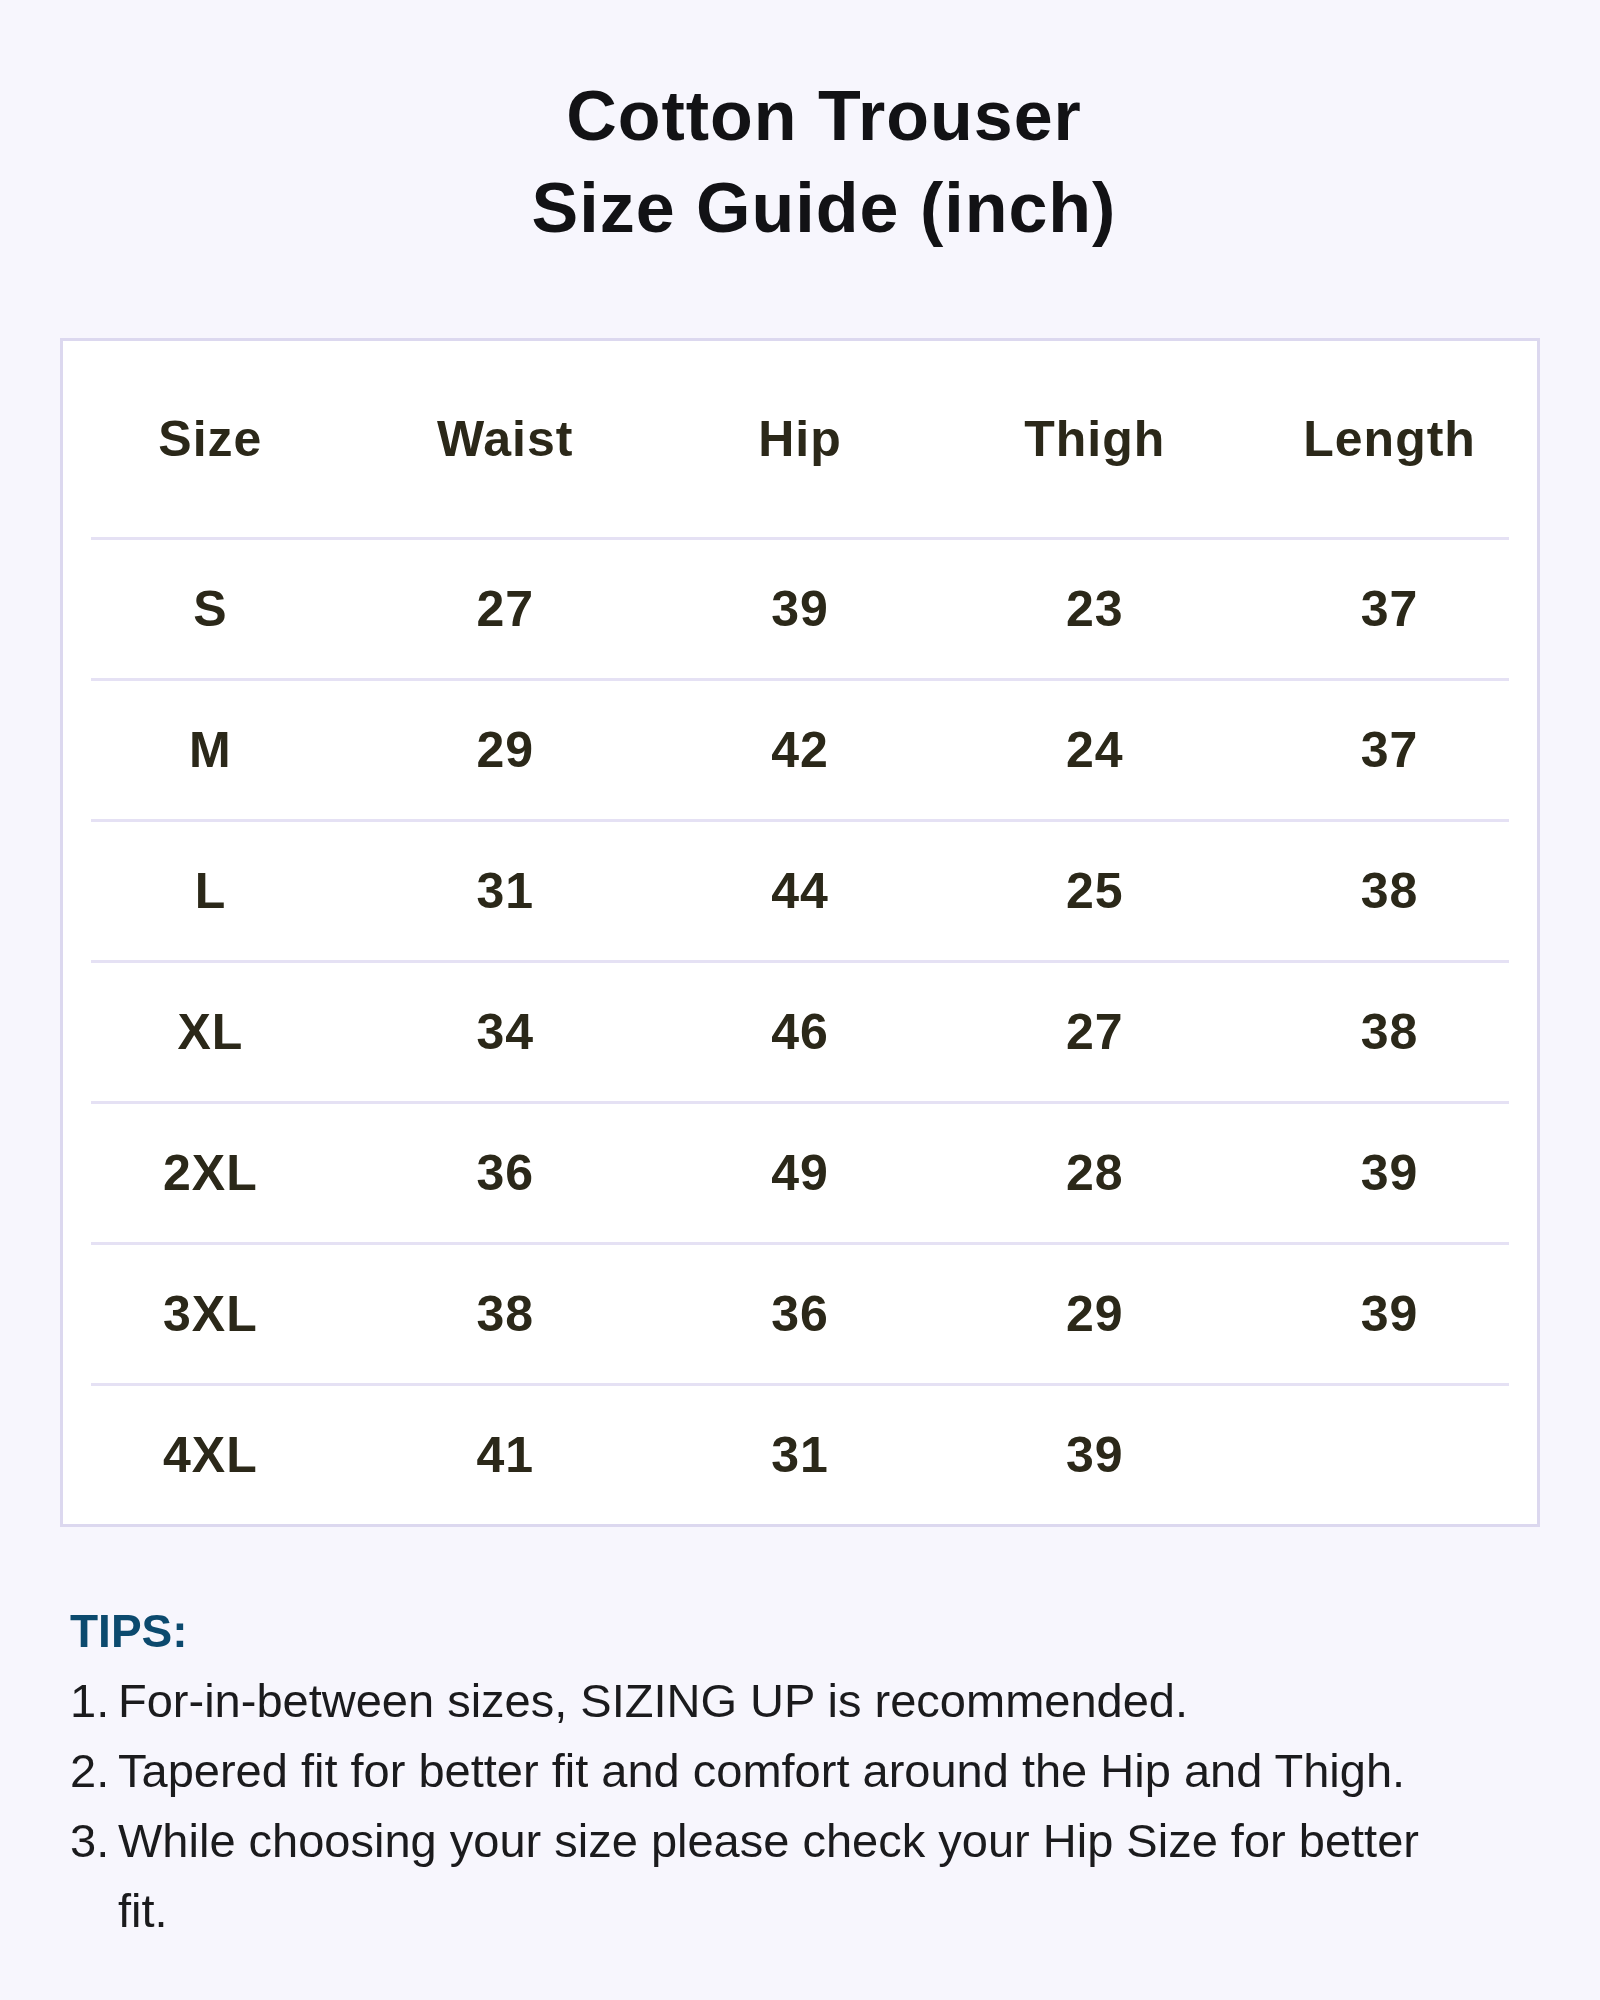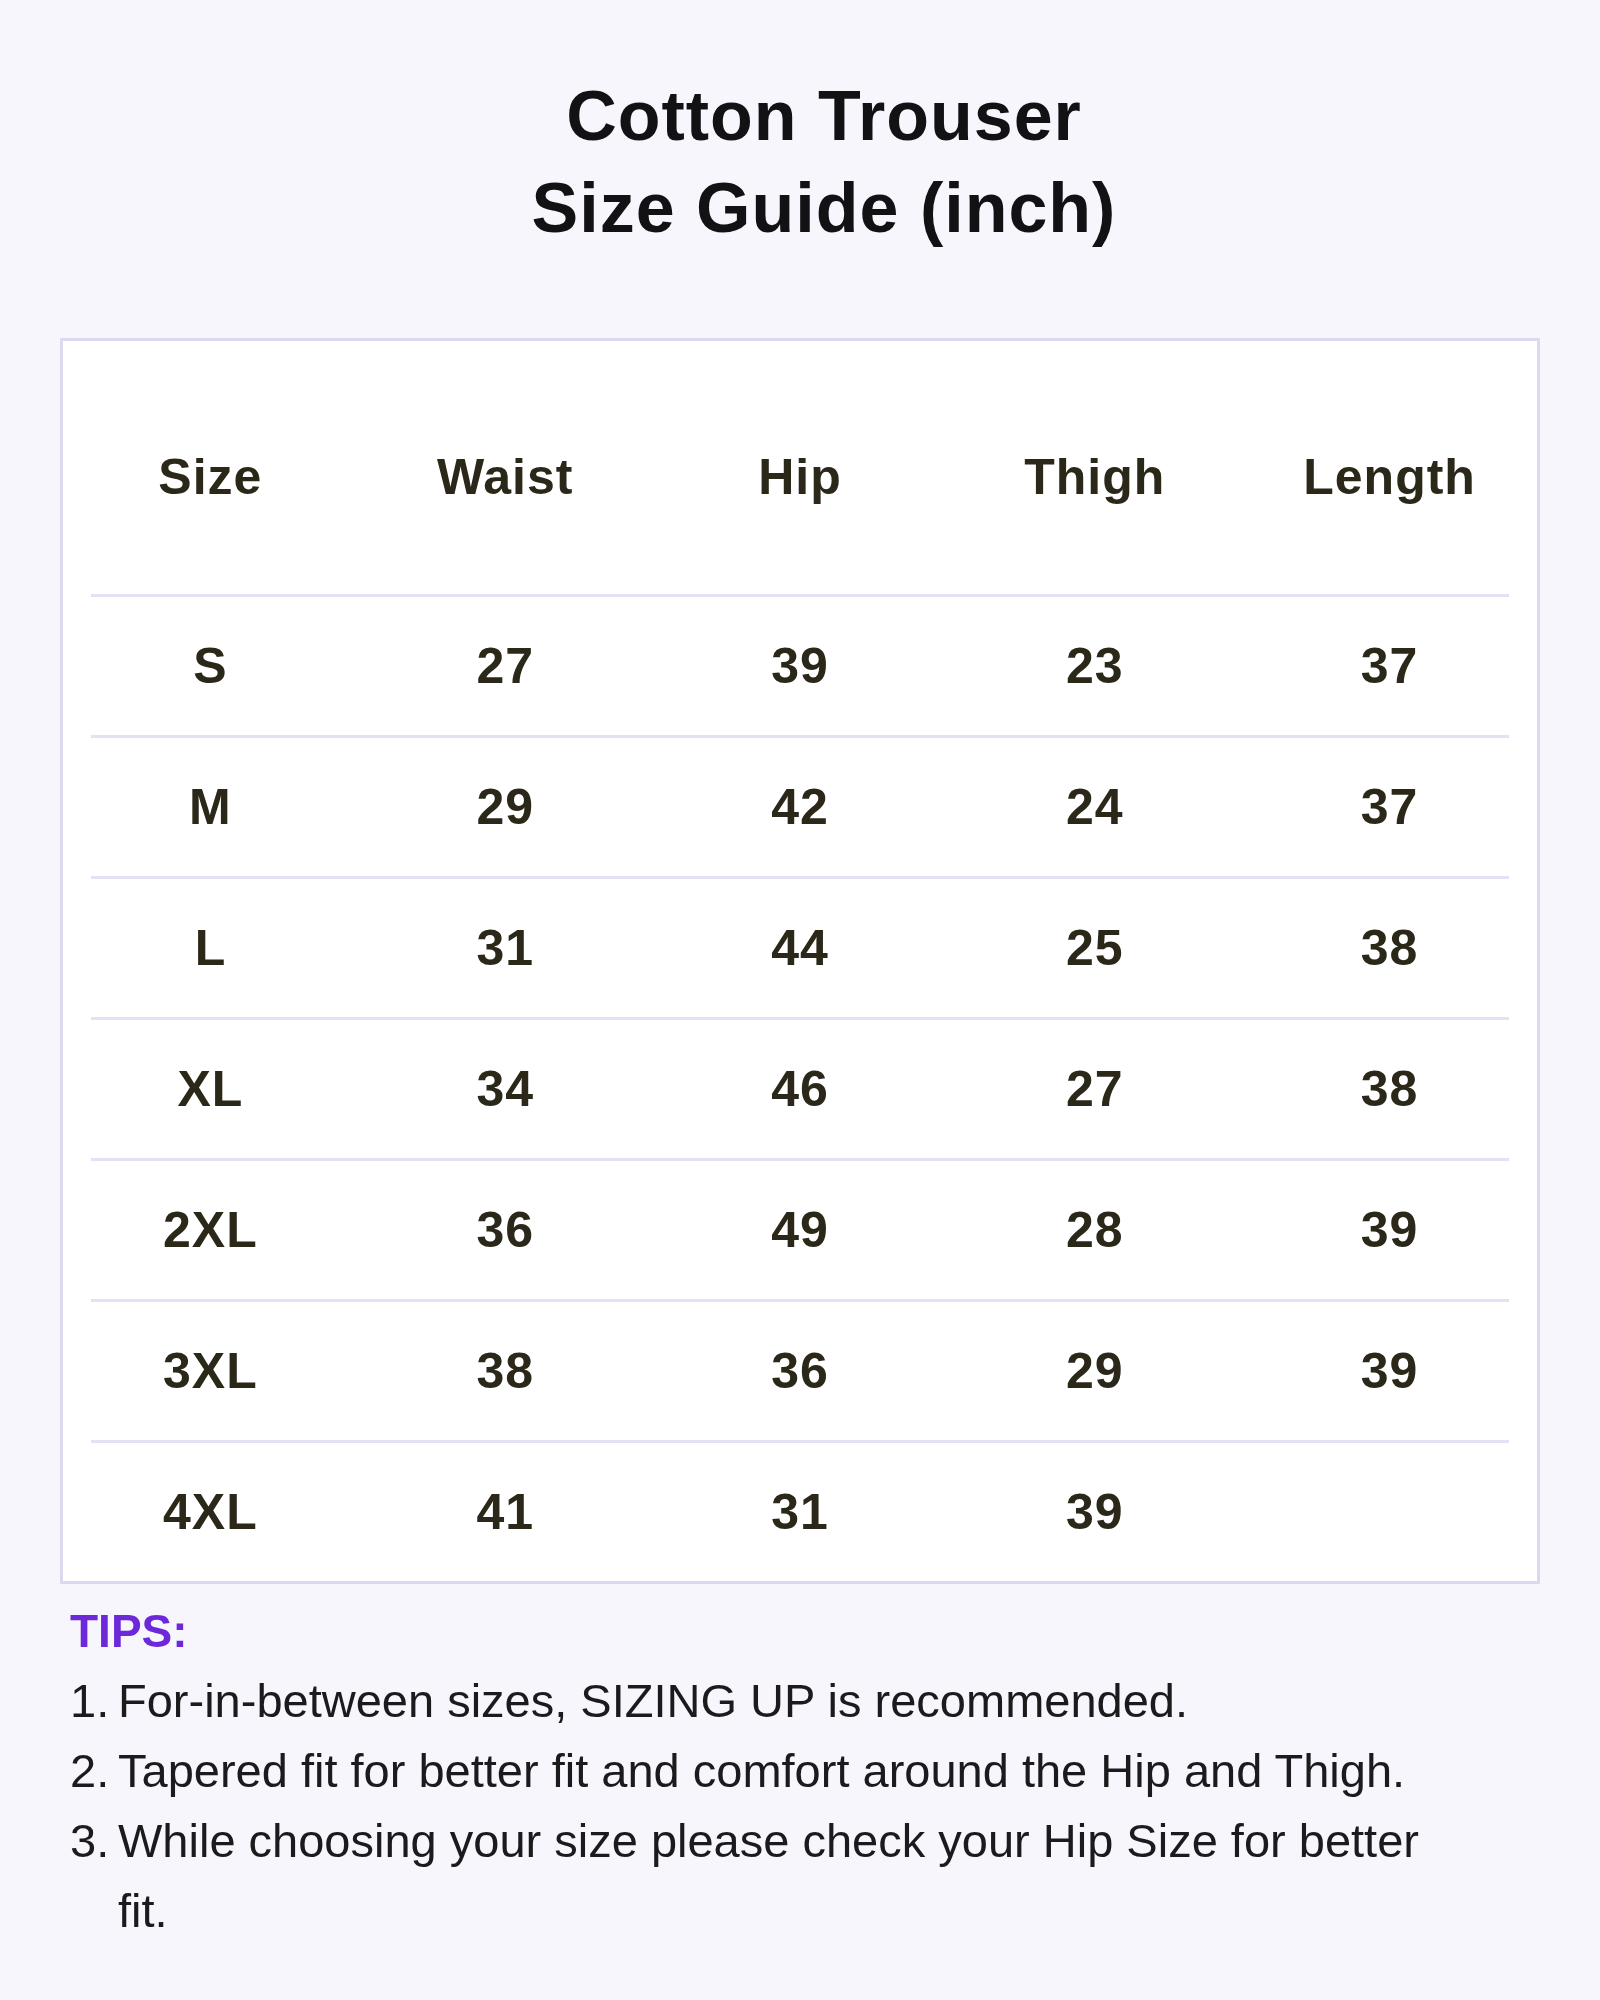--- a/index.html
+++ b/index.html
@@ -21,39 +21,39 @@
     background: #ffffff;
     border: 3px solid #dcd8ef;
     box-sizing: border-box;
   }
   .row {
     display: grid;
     grid-template-columns: repeat(5, 1fr);
     align-items: center;
     height: 138px;
   }
-  .row.head { height: 234px; margin-top: 19px; }
+  .row.head { height: 196px; }
   .cell {
     text-align: center;
     font-weight: 700;
     font-size: 50px;
     color: #2b2819;
     letter-spacing: 1px;
   }
   .divider {
     height: 3px;
     background: #e5e1f4;
     margin: 0 28px;
   }
   .tips {
     position: absolute; top: 1596px; left: 70px; width: 1400px;
     font-size: 47px; line-height: 70px; color: #1b1b1d;
   }
   .tips-heading {
-    font-weight: 700; font-size: 46px; color: #6d28d9;
+    font-weight: 700; font-size: 46px; color: #0c4a6e;
   }
   .tip { position: relative; padding-left: 48px; }
   .tip-num { position: absolute; left: 0; }
 </style>
 </head>
 <body>
 
 <div class="page">
 
   <header class="title">

